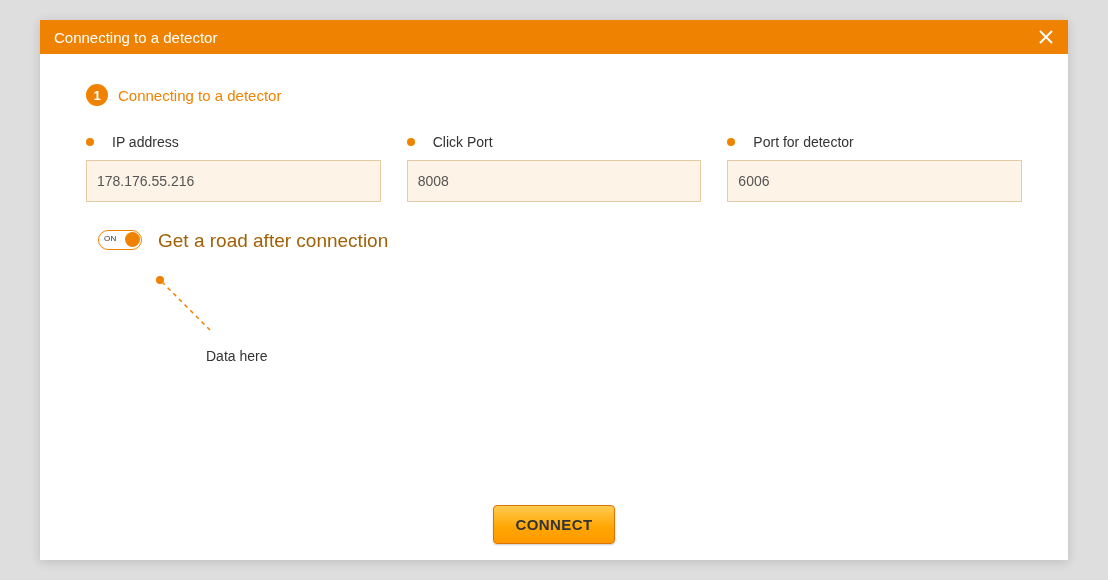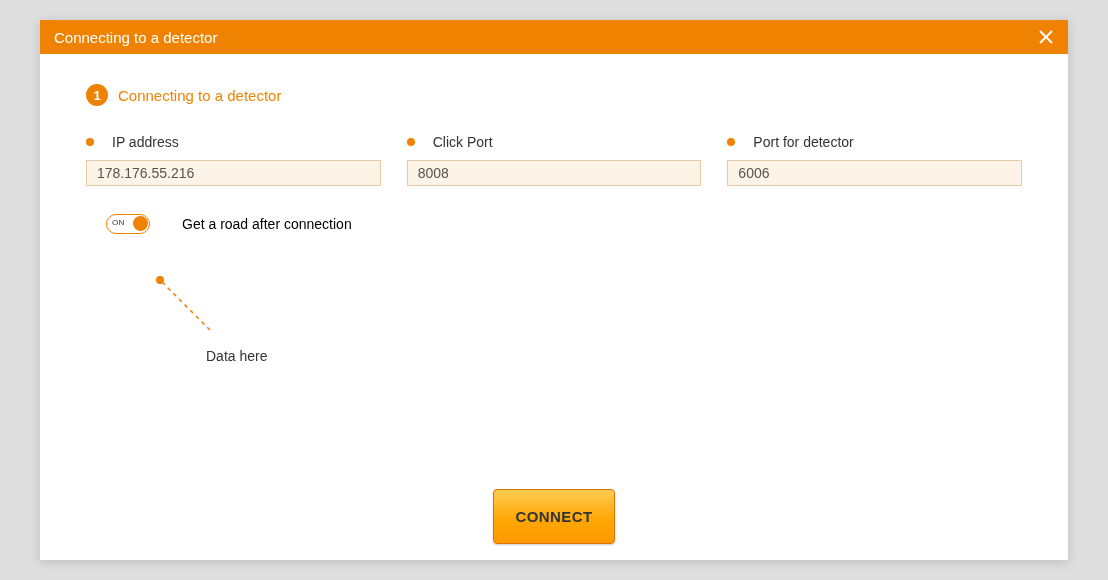--- a/index.html
+++ b/index.html
@@ -82,34 +82,33 @@
     }
     .bullet {
       width: 8px;
       height: 8px;
       border-radius: 50%;
       background: #ef8200;
       display: inline-block;
     }
     .text-input {
       width: 100%;
-      height: 26px;
+      height: 42px;
       background: #fdf3e6;
       border: 1px solid #e6caa6;
       padding: 4px 10px;
       font-size: 14px;
       color: #555;
       outline: none;
     }
     .toggle-row {
       display: flex;
-      align-items: center;
-      gap: 32px;
+      gap: 16px;
       margin-top: 16px;
-      margin-left: 20px;
+      margin-left: 12px;
     }
     .toggle {
       width: 44px;
       height: 20px;
       border: 1.5px solid #ef8200;
       border-radius: 12px;
       background: #fff;
       position: relative;
       cursor: pointer;
     }
@@ -123,21 +122,21 @@
       background: #ef8200;
     }
     .toggle .on-label {
       position: absolute;
       left: 5px;
       top: 3px;
       font-size: 8px;
       letter-spacing: 0.3px;
       color: #333;
     }
-    .toggle-text { font-size: 14px; color: #000000; }
+    .toggle-text { font-size: 19px; color: #a16207; }
     .callout {
       position: absolute;
       left: 150px;
       top: 260px;
       width: 200px;
     }
     .callout-line {
       position: absolute;
       left: -36px;
       top: -40px;
@@ -154,21 +153,21 @@
     }
     .footer {
       position: absolute;
       bottom: 16px;
       left: 0;
       width: 100%;
       display: flex;
       justify-content: center;
     }
     .connect-btn {
-      padding: 18px 22px;
+      padding: 10px 22px;
       font-size: 15px;
       font-weight: bold;
       color: #333;
       letter-spacing: 0.4px;
       border: 1px solid #d97500;
       border-radius: 4px;
       background: linear-gradient(to bottom, #ffcb4f 0%, #ffa500 60%, #ff9900 100%);
       cursor: pointer;
       box-shadow: 0 1px 2px rgba(0,0,0,0.2);
     }

